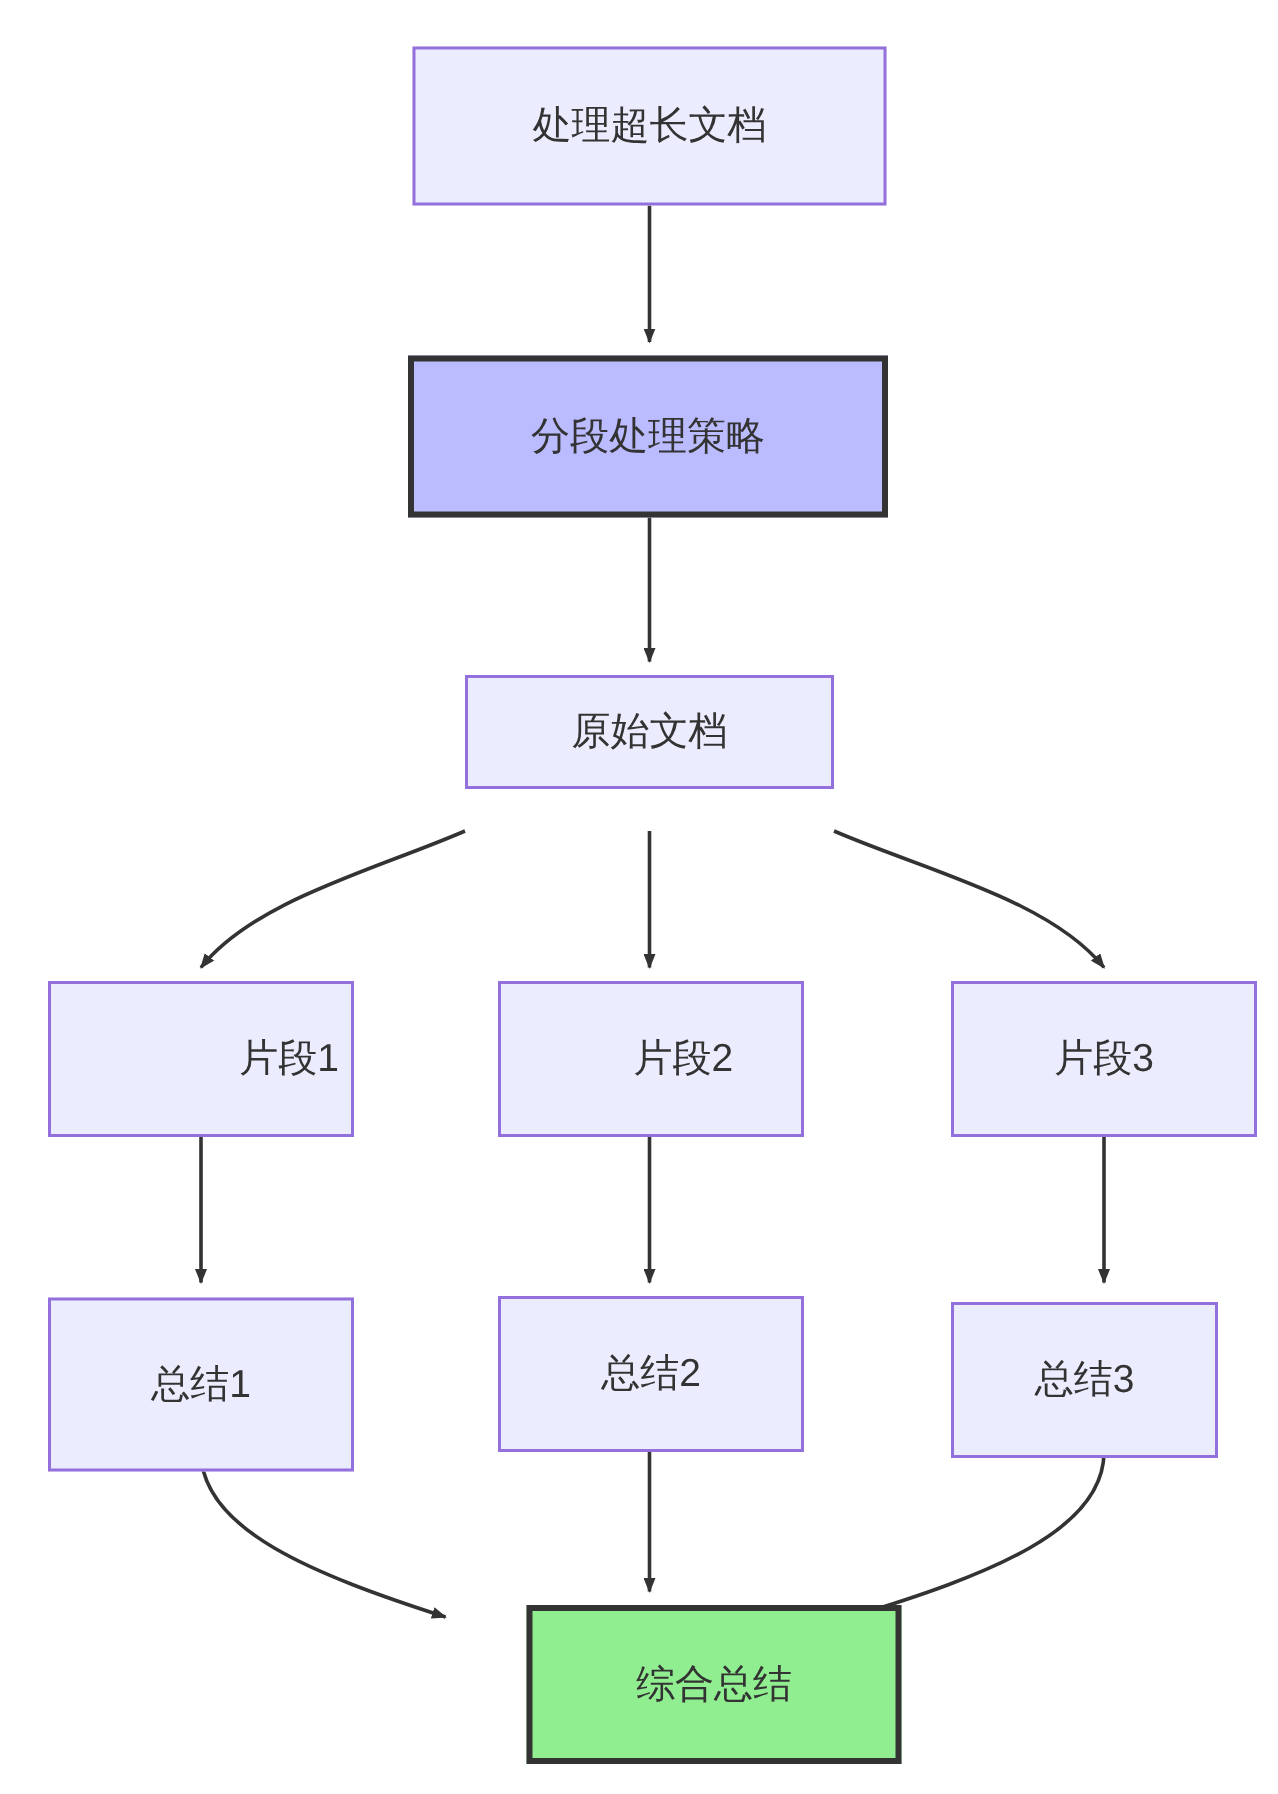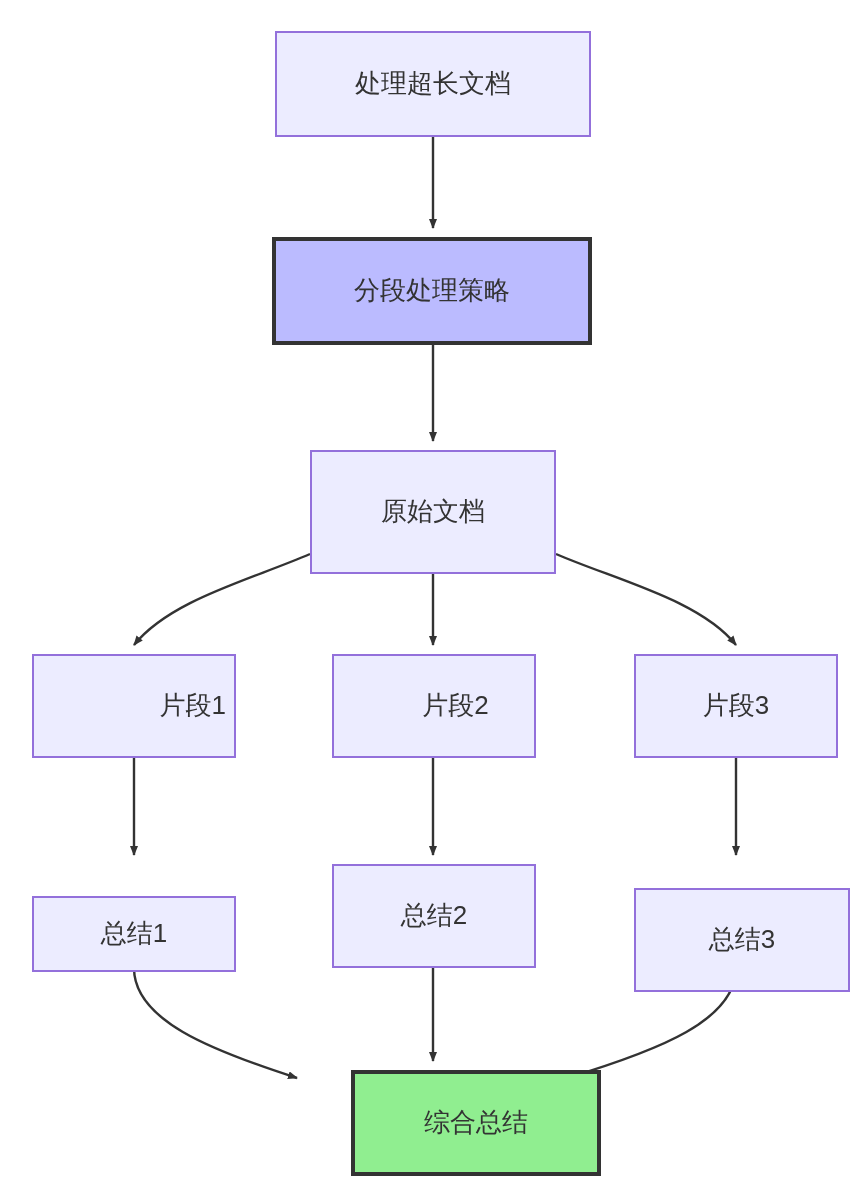--- a/index.html
+++ b/index.html
@@ -82,38 +82,38 @@
         <path d="M 736 968 C 736 1020, 660 1050, 567 1078" fill="none" stroke="#333333" stroke-width="2.4" marker-end="url(#arrowhead)"></path>
       </g>
   </svg>
   <div id="nodes-group">
       <div class="node node-default" style="left: 275px; top: 31px; width: 316px; height: 106px;">
         <span class="node-label">处理超长文档</span>
       </div>
       <div class="node node-strategy" style="left: 272px; top: 237px; width: 320px; height: 108px; justify-content: center;">
         <span class="node-label">分段处理策略</span>
       </div>
-      <div class="node node-default" style="left: 310px; top: 450px; width: 246px; height: 124px;">
+      <div class="node node-default" style="left: 310px; top: 450px; width: 246px; height: 76px;">
         <span class="node-label">原始文档</span>
       </div>
       <div class="node node-default" style="left: 32px; top: 654px; width: 204px; height: 104px; justify-content: flex-end;">
         <span class="node-label">片段1</span>
       </div>
       <div class="node node-default" style="left: 332px; top: 654px; width: 204px; height: 104px; padding-left: 43px;">
         <span class="node-label">片段2</span>
       </div>
       <div class="node node-default" style="left: 634px; top: 654px; width: 204px; height: 104px;">
         <span class="node-label">片段3</span>
       </div>
-      <div class="node node-default" style="left: 32px; top: 896px; width: 204px; height: 76px;">
+      <div class="node node-default" style="left: 32px; top: 865px; width: 204px; height: 116px;">
         <span class="node-label">总结1</span>
       </div>
       <div class="node node-default" style="left: 332px; top: 864px; width: 204px; height: 104px;">
         <span class="node-label">总结2</span>
       </div>
-      <div class="node node-default" style="left: 634px; top: 888px; width: 216px; height: 104px;">
+      <div class="node node-default" style="left: 634px; top: 868px; width: 178px; height: 104px;">
         <span class="node-label">总结3</span>
       </div>
       <div class="node node-final" style="left: 307px; top: 1070px; width: 250px; height: 106px; margin-left: 44px;">
         <span class="node-label">综合总结</span>
       </div>
     </div>
 </div>
 
 </body></html>

